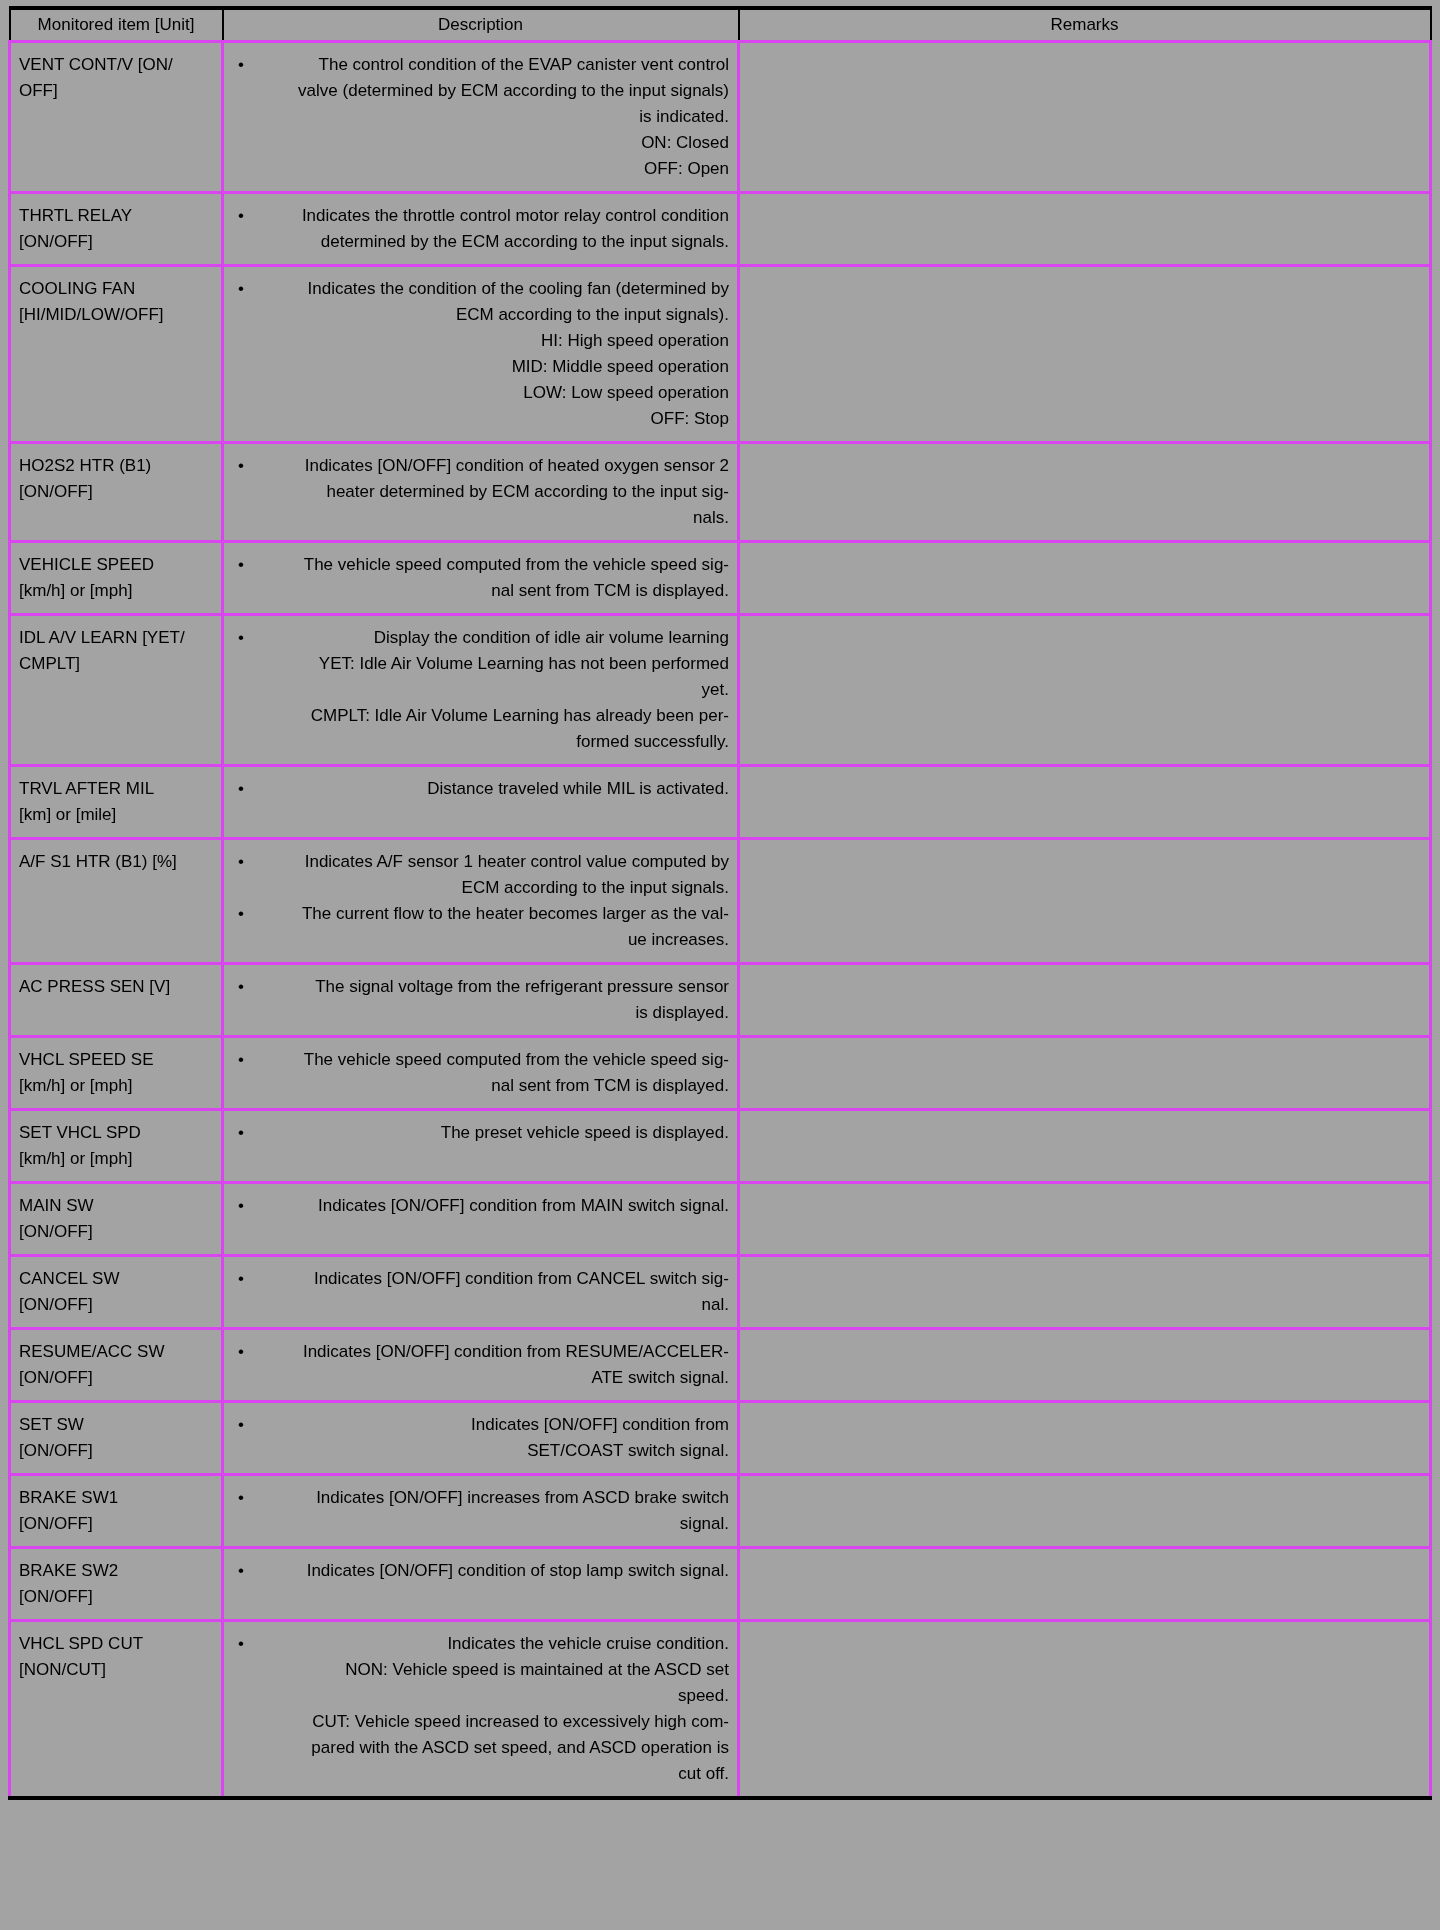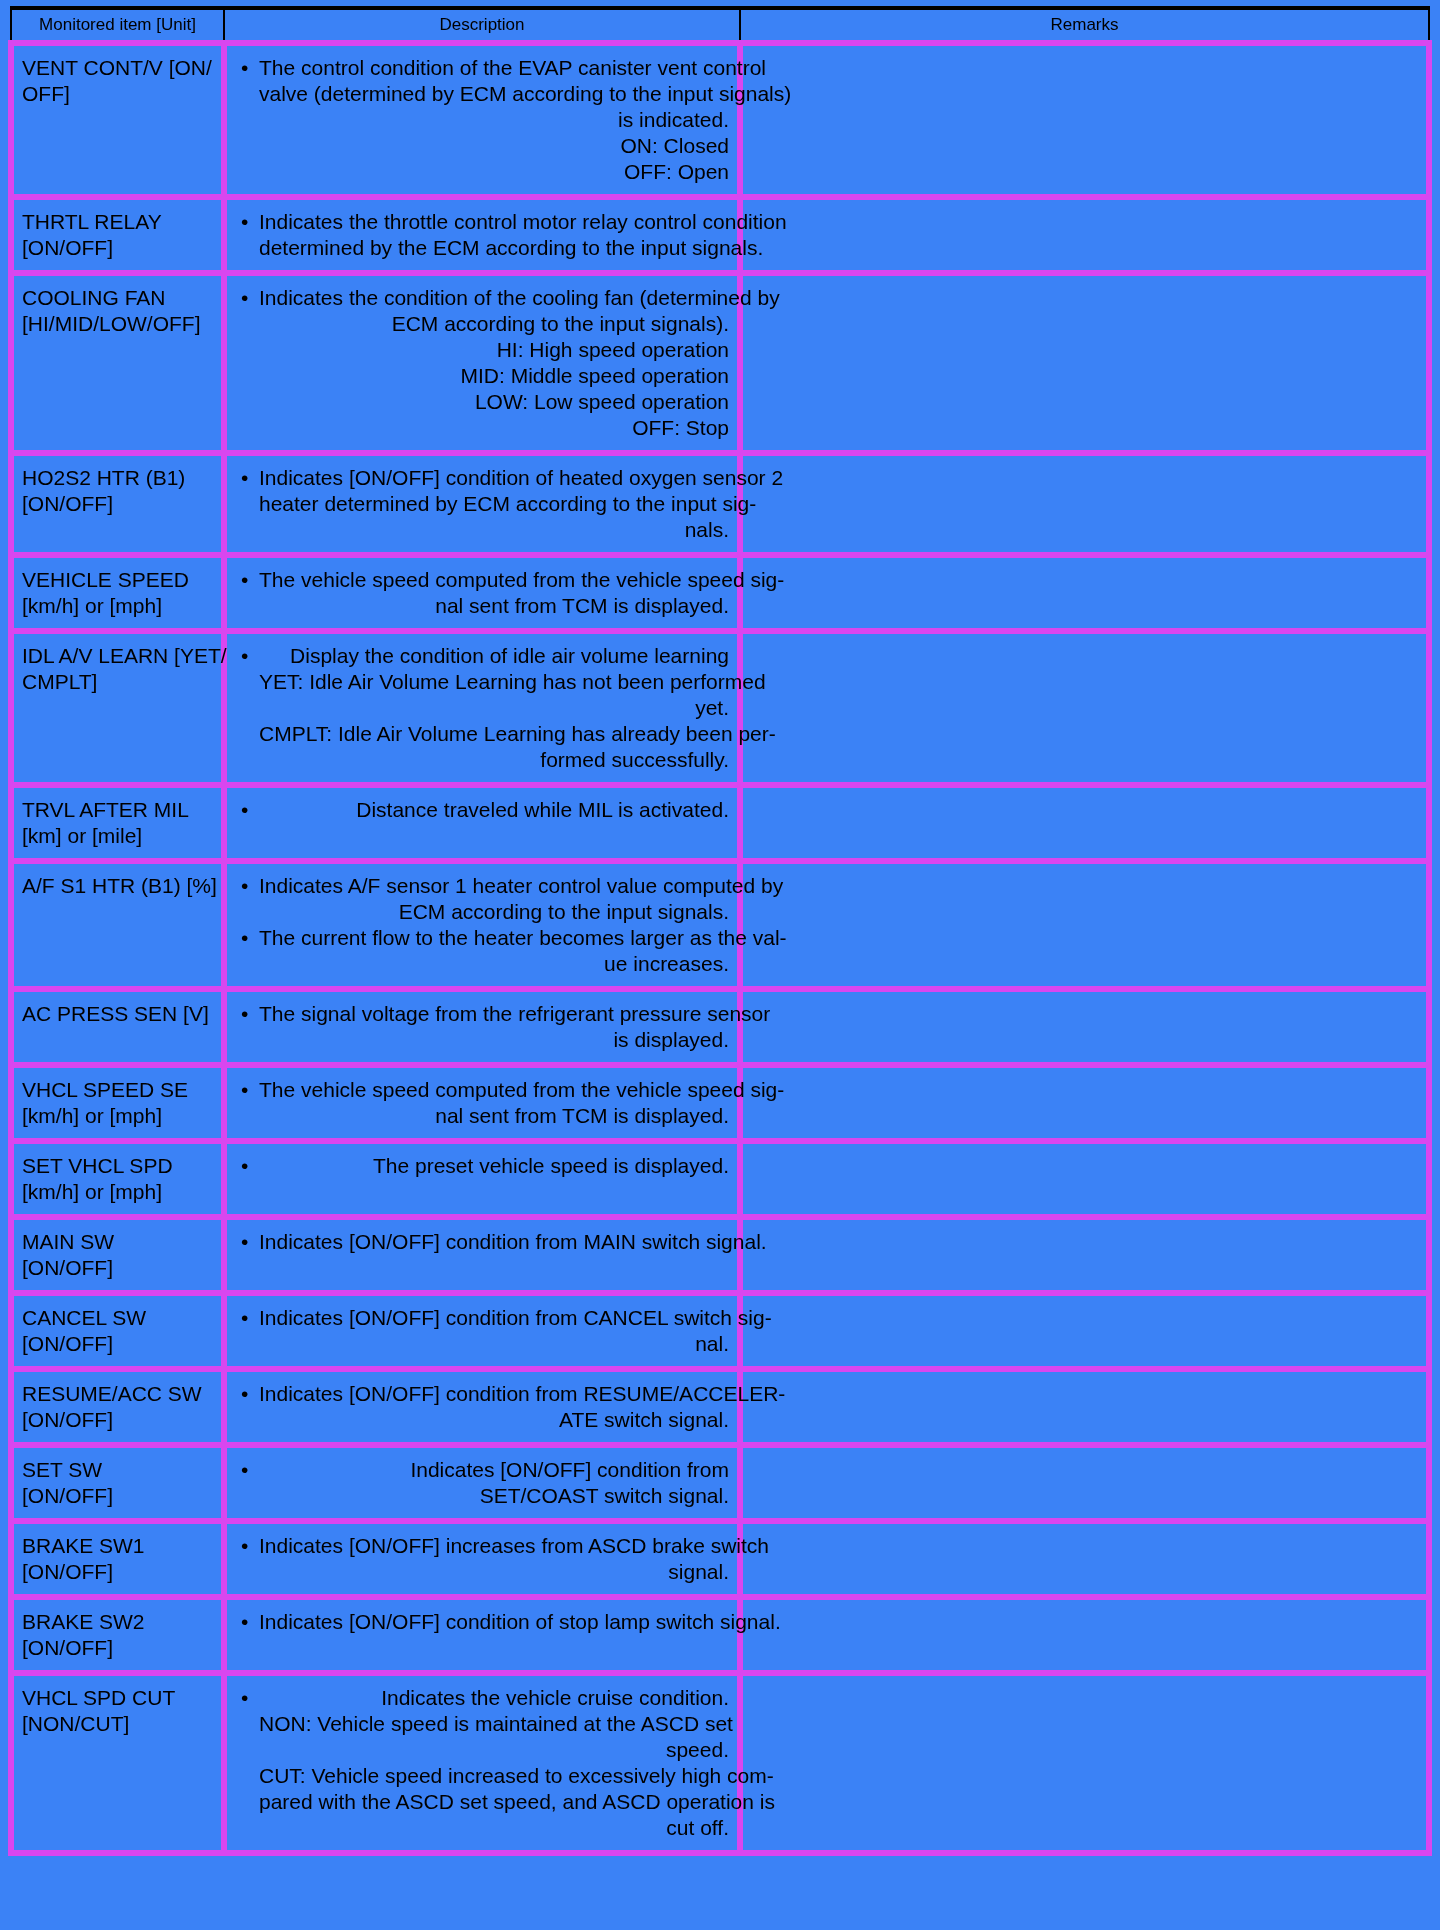--- a/index.html
+++ b/index.html
@@ -7,21 +7,21 @@
     padding: 0;
     background: #ffffff;
     font-family: "Liberation Sans", "DejaVu Sans", sans-serif;
     color: #000000;
   }
   .page {
     width: 1440px;
     min-height: 1930px;
     box-sizing: border-box;
     padding: 6px 8px 14px 8px;
-    background: #3b82f6;
+    background: #a3a3a3;
   }
   table.spec-table {
     width: 100%;
     border-collapse: collapse;
     table-layout: fixed;
     border-top: 4px solid #000;
     border-bottom: 4px solid #000;
     border-left: 2px solid #000;
     border-right: 2px solid #000;
   }
@@ -35,22 +35,22 @@
     font-weight: normal;
     font-size: 17px;
     text-align: center;
     padding: 5px 4px;
     line-height: 20px;
   }
   table.spec-table thead tr {
     border-bottom: 3px solid #000;
   }
   table.spec-table td {
-    border: 6px solid #d946ef;
-    font-size: 21px;
+    border: 3px solid #d946ef;
+    font-size: 17px;
     line-height: 26px;
     padding: 9px 8px;
     vertical-align: top;
     box-sizing: border-box;
   }
   td.item-cell {
     vertical-align: middle;
     padding-left: 9px;
   }
   .item-line {

